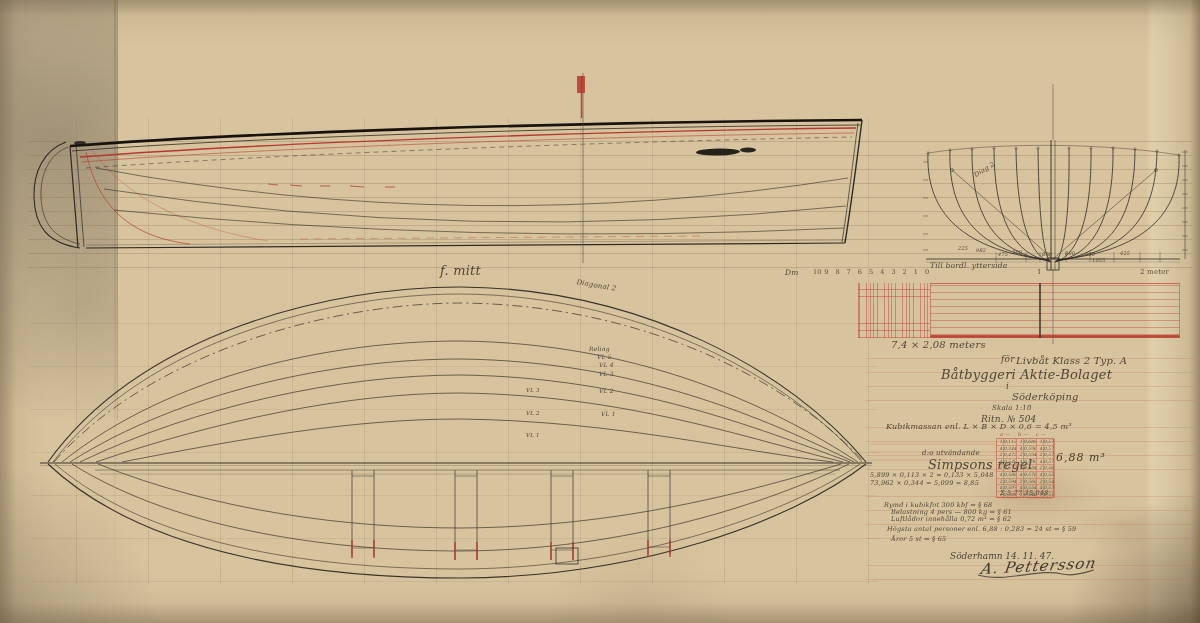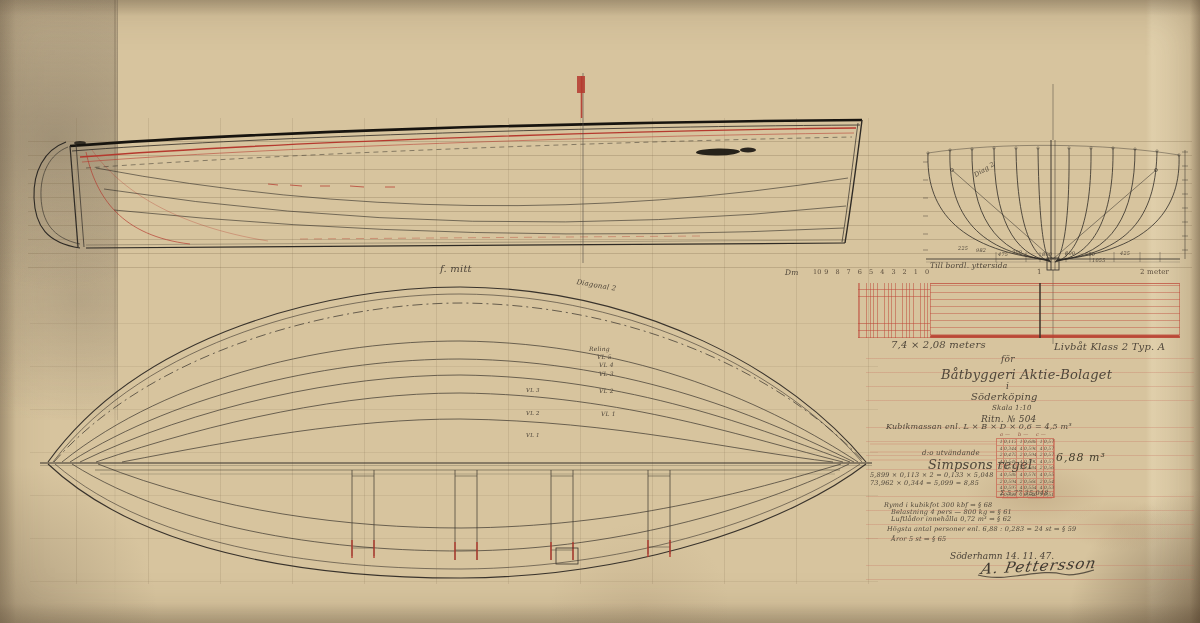--- a/index.html
+++ b/index.html
@@ -279,42 +279,42 @@
       <span>1</span>
       <span>0,516</span>
     </div>
 
   <span id="result">6,88 m³</span>
   <span id="place-date">Söderhamn 14. 11. 47.</span>
   <span id="signature">A. Pettersson</span>
 
   <div class="layer" id="labels">
       <span class="hw" style="left: 891px; top: 340px; font-size: 10px;">7,4 × 2,08 meters</span>
-      <span class="hw" style="left: 1016px; top: 342px; font-size: 10px; margin-left: 38px;">Livbåt Klass 2 Typ. A</span>
+      <span class="hw" style="left: 1016px; top: 356px; font-size: 10px;">Livbåt Klass 2 Typ. A</span>
       <span class="hw" style="left: 1001px; top: 355px; font-size: 9px;">för</span>
       <span class="hw" style="left: 941px; top: 368px; font-size: 13px;">Båtbyggeri Aktie-Bolaget</span>
       <span class="hw" style="left: 1006px; top: 382px; font-size: 9px;">i</span>
-      <span class="hw" style="left: 971px; top: 392px; font-size: 10px;">Söderköping</span>
+      <span class="hw" style="left: 1012px; top: 392px; font-size: 10px;">Söderköping</span>
       <span class="hw" style="left: 992px; top: 405px; font-size: 7px;">Skala 1:10</span>
       <span class="hw" style="left: 981px; top: 415px; font-size: 9px;">Ritn. № 504</span>
       <span class="hw" style="left: 886px; top: 423px; font-size: 8px;">Kubikmassan enl. L × B × D × 0,6 = 4,5 m³</span>
       <span class="hw" style="left: 922px; top: 450px; font-size: 7px;">d:o utvändande</span>
       <span class="hw" style="left: 928px; top: 458px; font-size: 13px;">Simpsons regel</span>
       <span class="hw" style="left: 870px; top: 472px; font-size: 6.5px;">5,899 × 0,113 × 2 = 0,133 × 5,048</span>
       <span class="hw" style="left: 870px; top: 480px; font-size: 6.5px;">73,962 × 0,344 = 5,099 = 8,85</span>
       <span class="hw" style="left: 1000px; top: 490px; font-size: 6.5px;">Σ 5,77   35,048</span>
       <span class="hw" style="left: 1000px; top: 432px; font-size: 5px; color: rgb(138, 74, 62);">a —</span>
       <span class="hw" style="left: 1018px; top: 432px; font-size: 5px; color: rgb(138, 74, 62);">b —</span>
       <span class="hw" style="left: 1036px; top: 432px; font-size: 5px; color: rgb(138, 74, 62);">c —</span>
       <span class="hw" style="left: 884px; top: 502px; font-size: 6.5px;">Rymd i kubikfot 300 kbf ⇒ § 68</span>
       <span class="hw" style="left: 891px; top: 509px; font-size: 6.5px;">Belastning 4 pers — 800 kg ⇒ § 61</span>
       <span class="hw" style="left: 891px; top: 516px; font-size: 6.5px;">Luftlådor innehålla 0,72 m³ ⇒ § 62</span>
       <span class="hw" style="left: 887px; top: 526px; font-size: 6.5px;">Högsta antal personer enl. 6,88 : 0,283 = 24 st ⇒ § 59</span>
       <span class="hw" style="left: 891px; top: 536px; font-size: 6.5px;">Åror 5 st ⇒ § 65</span>
-      <span class="hw" style="left: 440px; top: 264px; font-size: 10px;">f. mitt</span>
+      <span class="hw" style="left: 440px; top: 264px; font-size: 13px;">f. mitt</span>
       <span class="hw" style="left: 577px; top: 279px; font-size: 7px; transform: rotate(10deg);">Diagonal 2</span>
       <span class="hw" style="left: 589px; top: 346px; font-size: 6px;">Reling</span>
       <span class="hw" style="left: 597px; top: 354px; font-size: 6px;">VL 5</span>
       <span class="hw" style="left: 599px; top: 362px; font-size: 6px;">VL 4</span>
       <span class="hw" style="left: 599px; top: 371px; font-size: 6px;">VL 3</span>
       <span class="hw" style="left: 599px; top: 388px; font-size: 6px;">VL 2</span>
       <span class="hw" style="left: 601px; top: 411px; font-size: 6px;">VL 1</span>
       <span class="hw" style="left: 526px; top: 388px; font-size: 5.5px;">VL 3</span>
       <span class="hw" style="left: 526px; top: 411px; font-size: 5.5px;">VL 2</span>
       <span class="hw" style="left: 526px; top: 433px; font-size: 5.5px;">VL 1</span>

